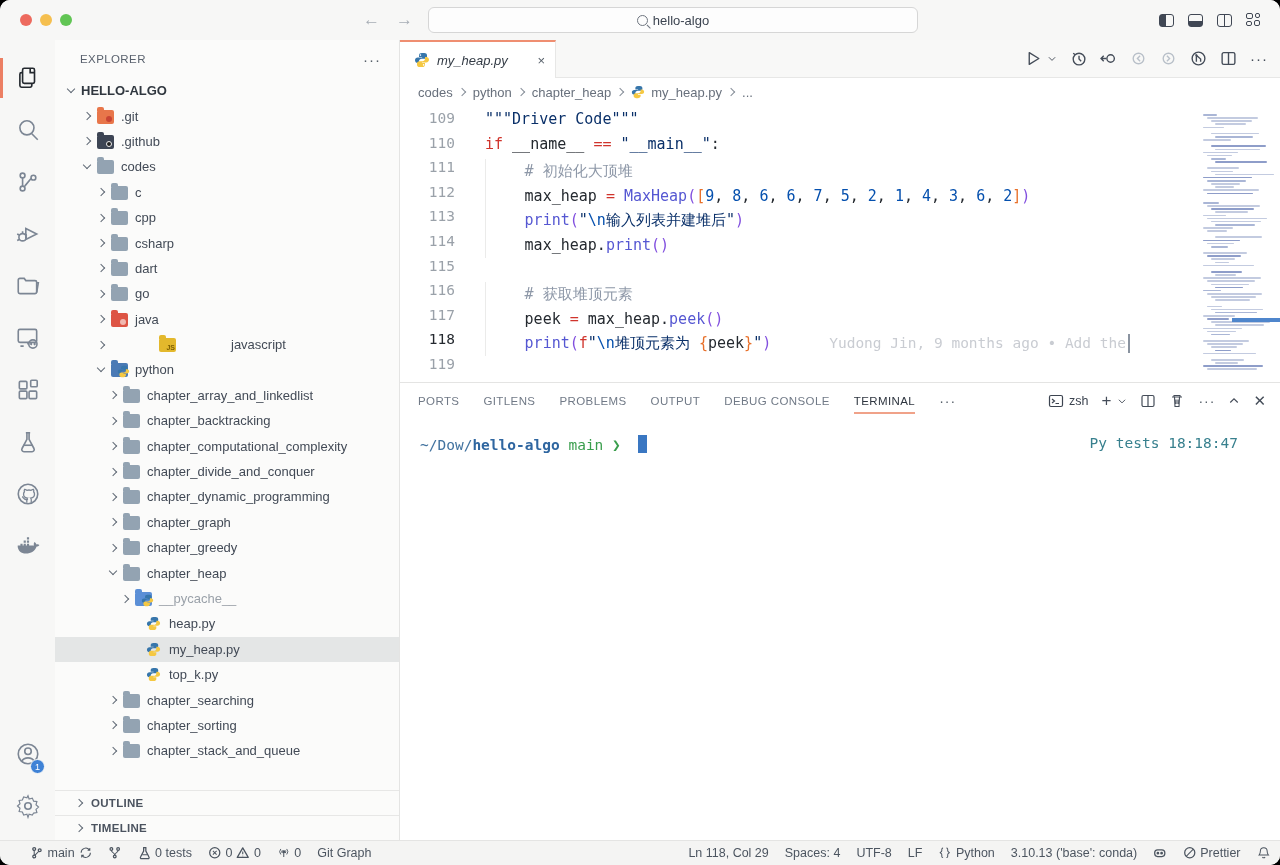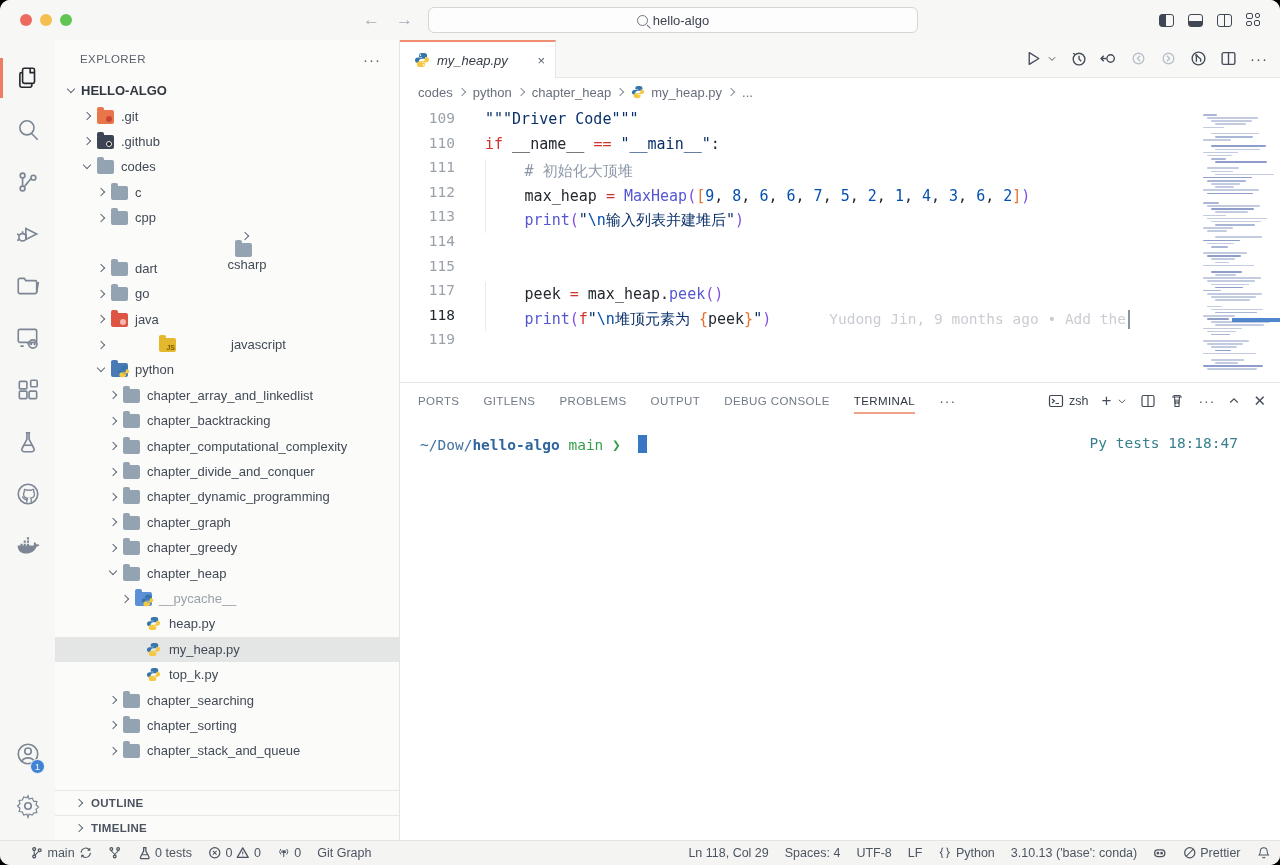--- a/index.html
+++ b/index.html
@@ -276,21 +276,21 @@
             </span>
             <span class="lbl">c</span>
           </div>
           <div class="trow" style="padding-left: 40px;">
             <span class="chev right"></span>
             <span class="ficon">
               <span class="folder-shape" style="background:#93a3b2"></span>
             </span>
             <span class="lbl">cpp</span>
           </div>
-          <div class="trow" style="padding-left: 40px; flex-direction: column;">
+          <div class="trow" style="padding-left: 40px;">
             <span class="chev right"></span>
             <span class="ficon">
               <span class="folder-shape" style="background:#93a3b2"></span>
             </span>
             <span class="lbl">csharp</span>
           </div>
           <div class="trow" style="padding-left: 40px;">
             <span class="chev right"></span>
             <span class="ficon">
               <span class="folder-shape" style="background:#93a3b2"></span>
@@ -524,22 +524,23 @@
         <span>...</span>
       </div>
 
       <div id="codearea">
         <div id="codelines">
             <div class="cl"><span class="ln">109</span><span class="ctext"><span class="tk-str">"""Driver Code"""</span></span></div>
             <div class="cl"><span class="ln">110</span><span class="ctext"><span class="tk-kw">if</span><span class="tk-d"> __name__ </span><span class="tk-kw">==</span><span class="tk-d"> </span><span class="tk-str">"__main__"</span><span class="tk-d">:</span></span></div>
             <div class="cl"><span class="ln">111</span><span class="ctext"><span class="indent"></span><span class="tk-cm"># 初始化大顶堆</span></span></div>
             <div class="cl"><span class="ln">112</span><span class="ctext"><span class="indent"></span><span class="tk-d">max_heap </span><span class="tk-kw">=</span><span class="tk-d"> </span><span class="tk-fn">MaxHeap</span><span class="tk-p">(</span><span class="tk-br">[</span><span class="tk-num">9</span><span class="tk-d">, </span><span class="tk-num">8</span><span class="tk-d">, </span><span class="tk-num">6</span><span class="tk-d">, </span><span class="tk-num">6</span><span class="tk-d">, </span><span class="tk-num">7</span><span class="tk-d">, </span><span class="tk-num">5</span><span class="tk-d">, </span><span class="tk-num">2</span><span class="tk-d">, </span><span class="tk-num">1</span><span class="tk-d">, </span><span class="tk-num">4</span><span class="tk-d">, </span><span class="tk-num">3</span><span class="tk-d">, </span><span class="tk-num">6</span><span class="tk-d">, </span><span class="tk-num">2</span><span class="tk-br">]</span><span class="tk-p">)</span></span></div>
             <div class="cl"><span class="ln">113</span><span class="ctext"><span class="indent"></span><span class="tk-fn">print</span><span class="tk-p">(</span><span class="tk-str">"</span><span class="tk-esc">\n</span><span class="tk-str">输入列表并建堆后"</span><span class="tk-p">)</span></span></div>
-            <div class="cl"><span class="ln">114</span></div>
+            <div class="cl"><span class="ln">114</span><span class="ctext"><span class="indent"></span><span class="tk-d">max_heap.</span><span class="tk-fn">print</span><span class="tk-p">(</span><span class="tk-p">)</span></span></div>
             <div class="cl"><span class="ln">115</span><span class="ctext"></span></div>
+            <div class="cl"><span class="ln">116</span><span class="ctext"><span class="indent"></span><span class="tk-cm"># 获取堆顶元素</span></span></div>
             <div class="cl"><span class="ln">117</span><span class="ctext"><span class="indent"></span><span class="tk-d">peek </span><span class="tk-kw">=</span><span class="tk-d"> max_heap.</span><span class="tk-fn">peek</span><span class="tk-p">(</span><span class="tk-p">)</span></span></div>
             <div class="cl active"><span class="ln">118</span><span class="ctext"><span class="indent"></span><span class="tk-fn">print</span><span class="tk-p">(</span><span class="tk-kw">f</span><span class="tk-str">"</span><span class="tk-esc">\n</span><span class="tk-str">堆顶元素为 </span><span class="tk-br">{</span><span class="tk-d">peek</span><span class="tk-br">}</span><span class="tk-str">"</span><span class="tk-p">)</span><span class="blame">Yudong Jin, 9 months ago • Add the</span><span class="cursorbar"></span></span></div>
             <div class="cl"><span class="ln">119</span><span class="ctext"></span></div>
           </div>
         <div id="minimap">
             <div class="mm-line" style="width:14px;margin-left:8px;background:#aab6d6"></div>
             <div class="mm-line" style="width:51px;margin-left:12px;background:#c3cbe0"></div>
             <div class="mm-line" style="width:41px;margin-left:16px;background:#c3cbe0"></div>
             <div class="mm-line" style="width:31px;margin-left:20px;background:#c3cbe0"></div>
             <div class="mm-line" style="width:21px;margin-left:8px;background:#c3cbe0"></div>

